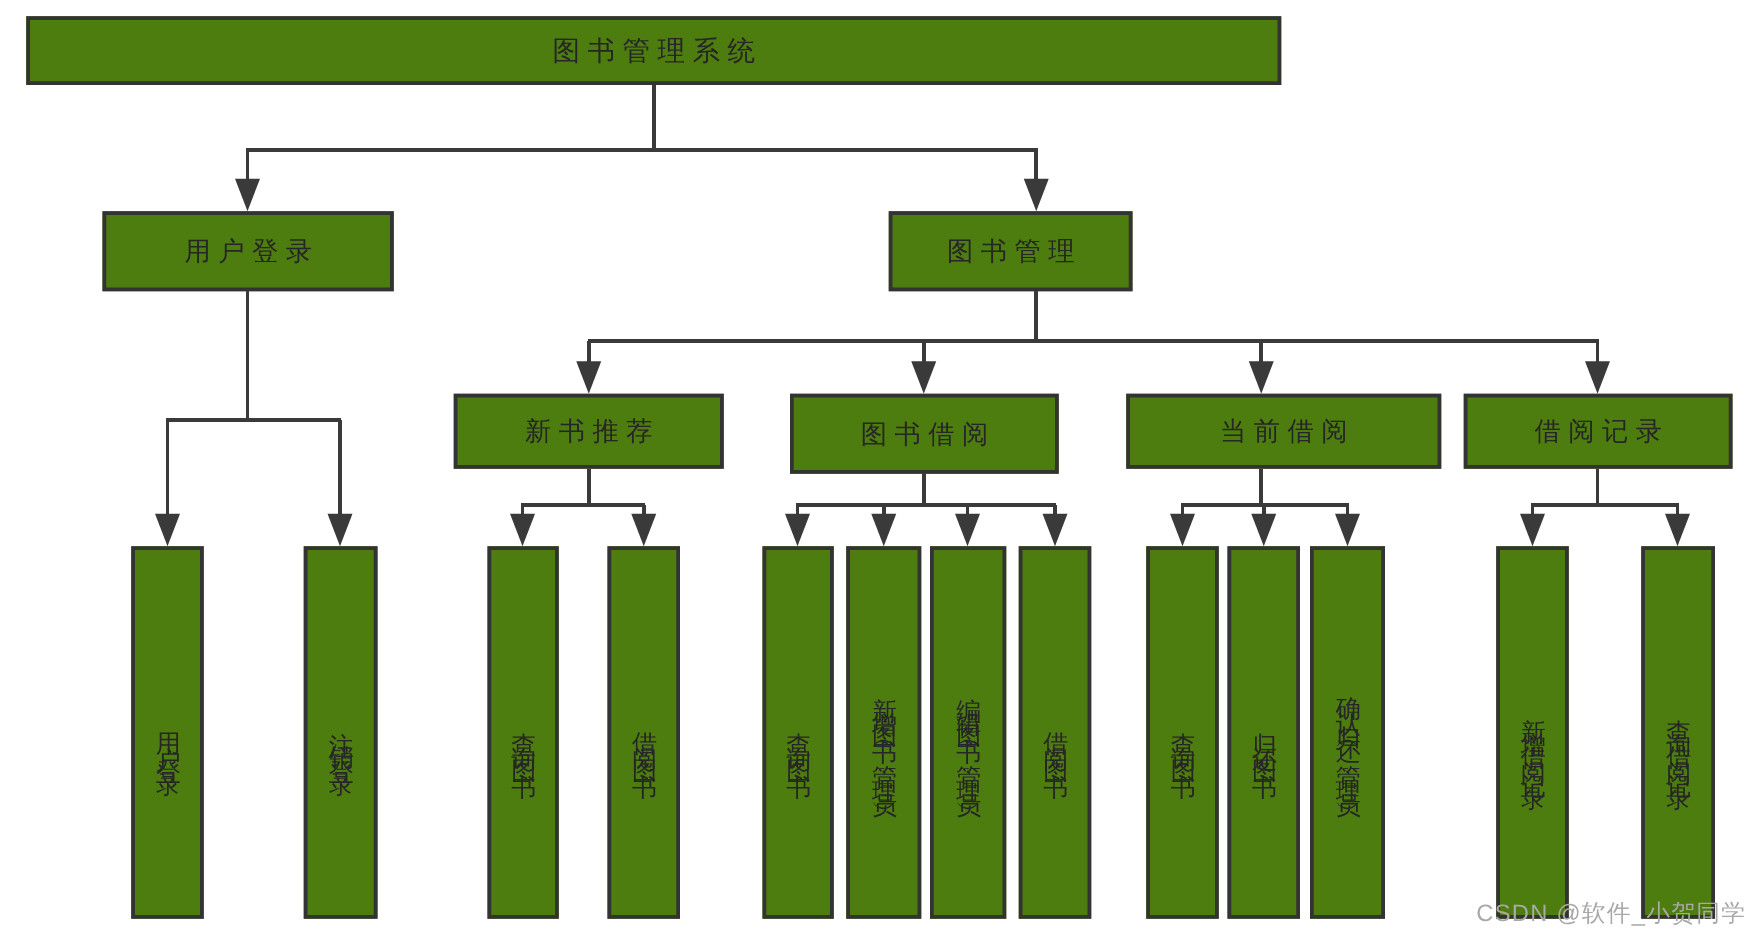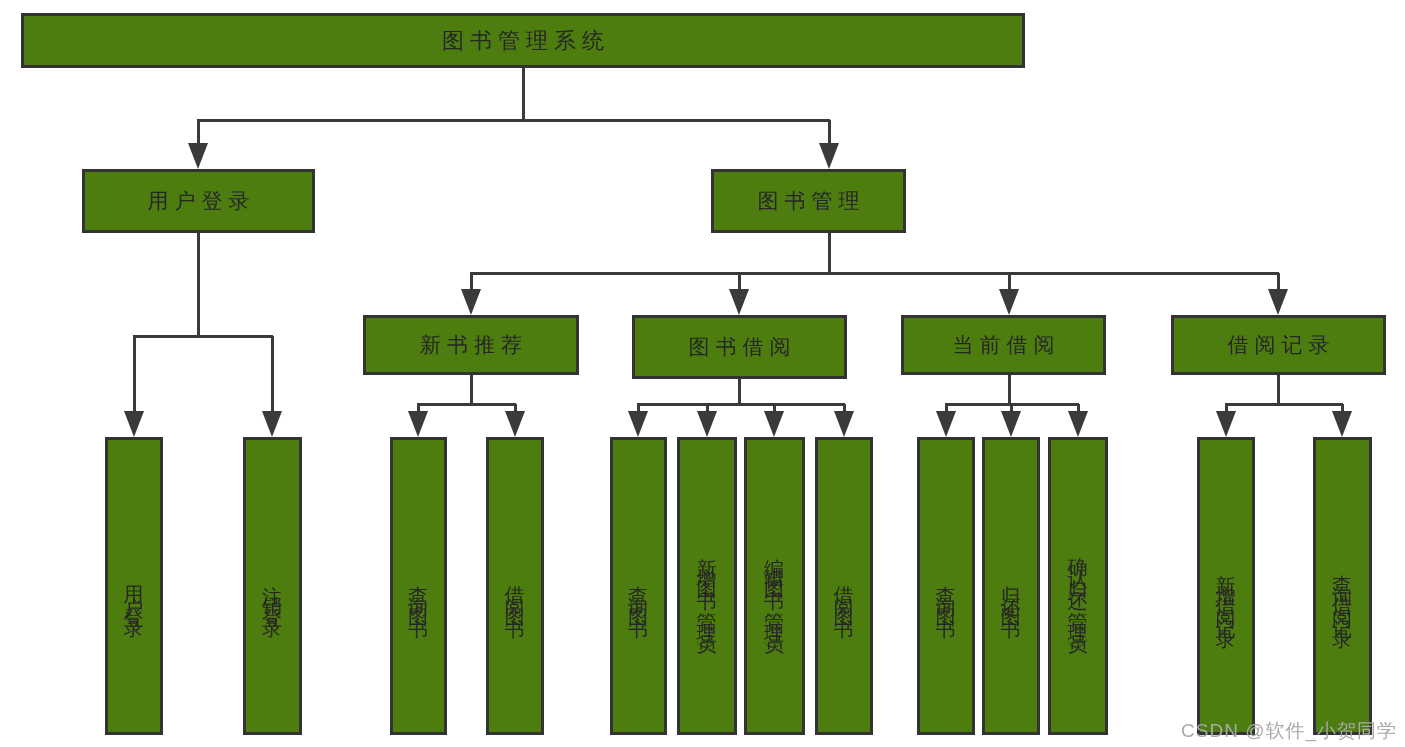--- a/index.html
+++ b/index.html
@@ -147,21 +147,21 @@
   <div class="node h-node" style="left:711px;top:169px;width:195px;height:64px">
     <span>图书管理</span>
   </div>
 
   <div class="node h-node" style="left:363px;top:315px;width:216px;height:60px">
     <span>新书推荐</span>
   </div>
   <div class="node h-node" style="left:632px;top:315px;width:215px;height:64px">
     <span>图书借阅</span>
   </div>
-  <div class="node h-node" style="left:901px;top:315px;width:205px;height:60px">
+  <div class="node h-node" style="left:901px;top:315px;width:252px;height:60px">
     <span>当前借阅</span>
   </div>
   <div class="node h-node" style="left:1171px;top:315px;width:215px;height:60px">
     <span>借阅记录</span>
   </div>
 
   <div class="node v-node" style="left:105px;width:58px">
     <span>用户登录</span>
   </div>
   <div class="node v-node" style="left:243px;width:59px">

